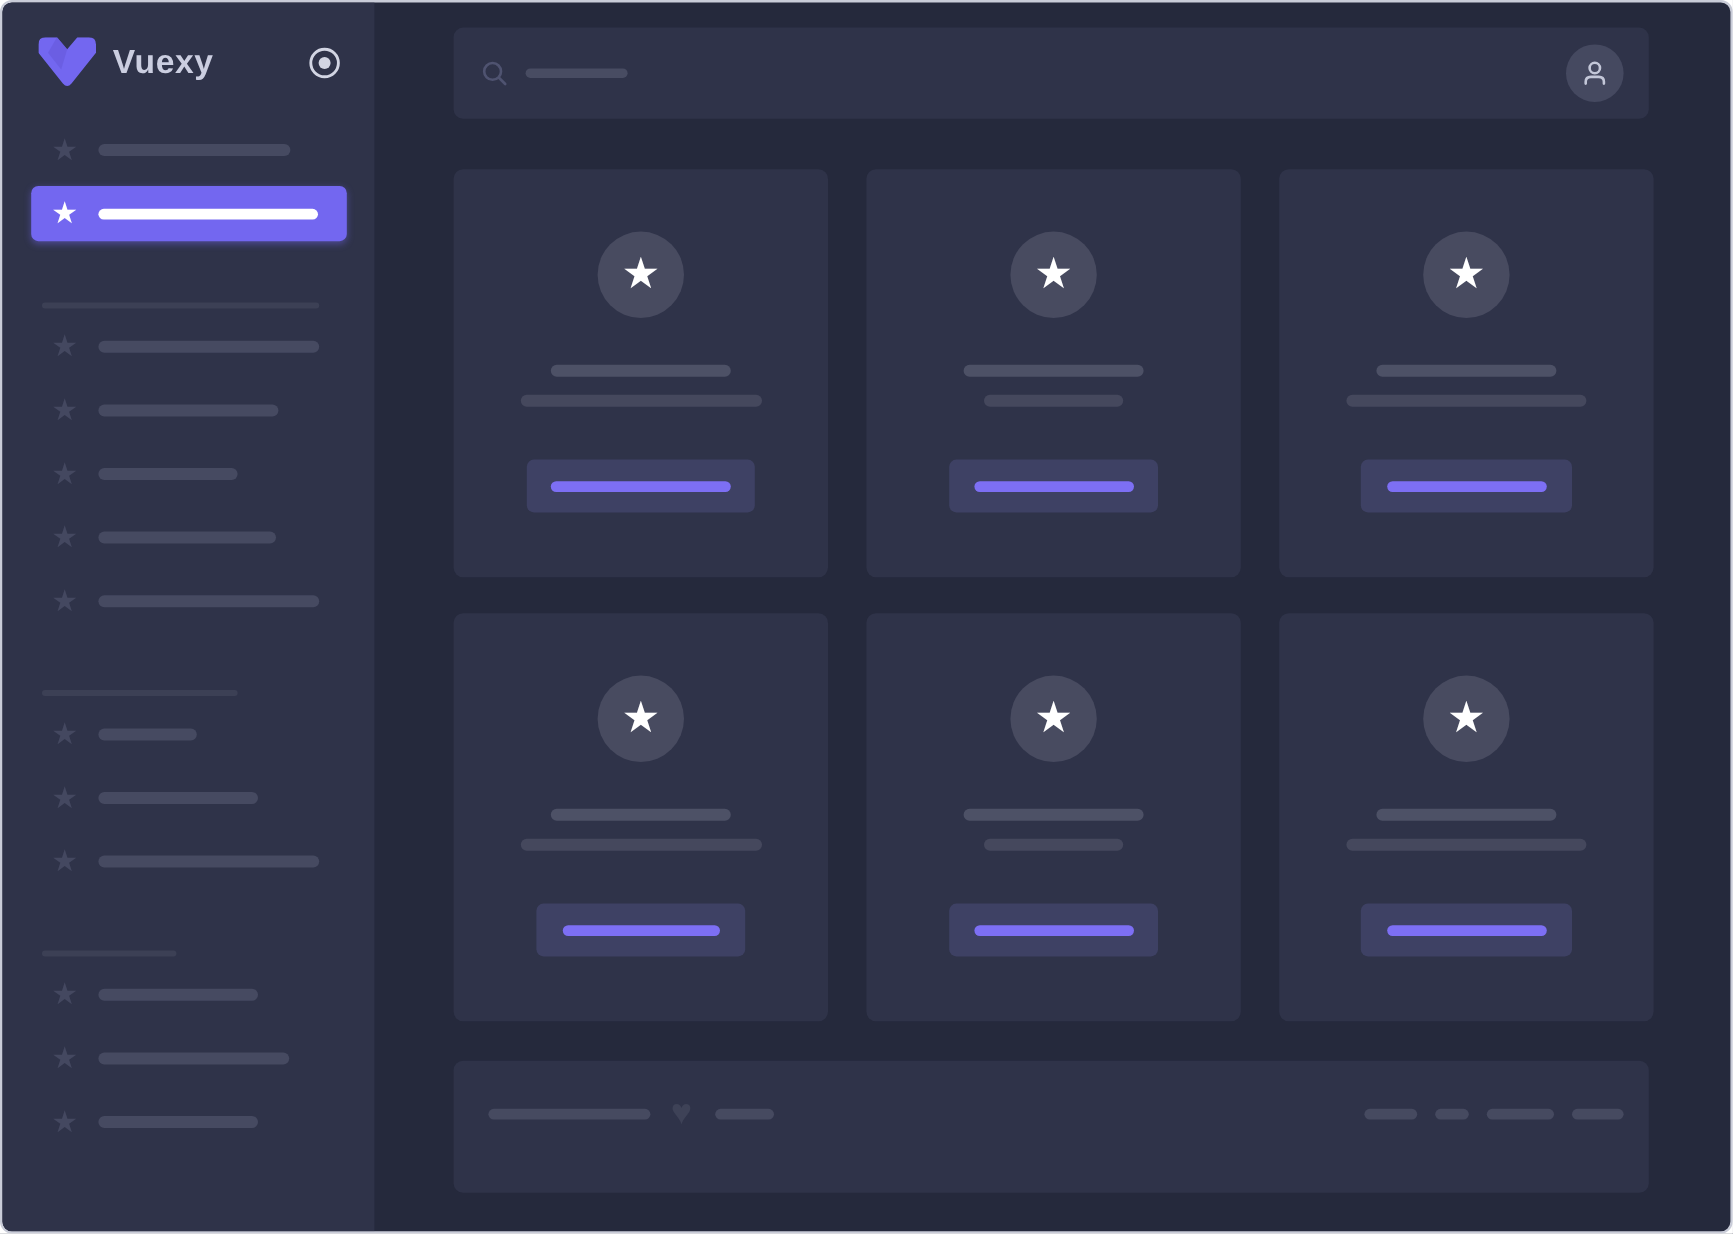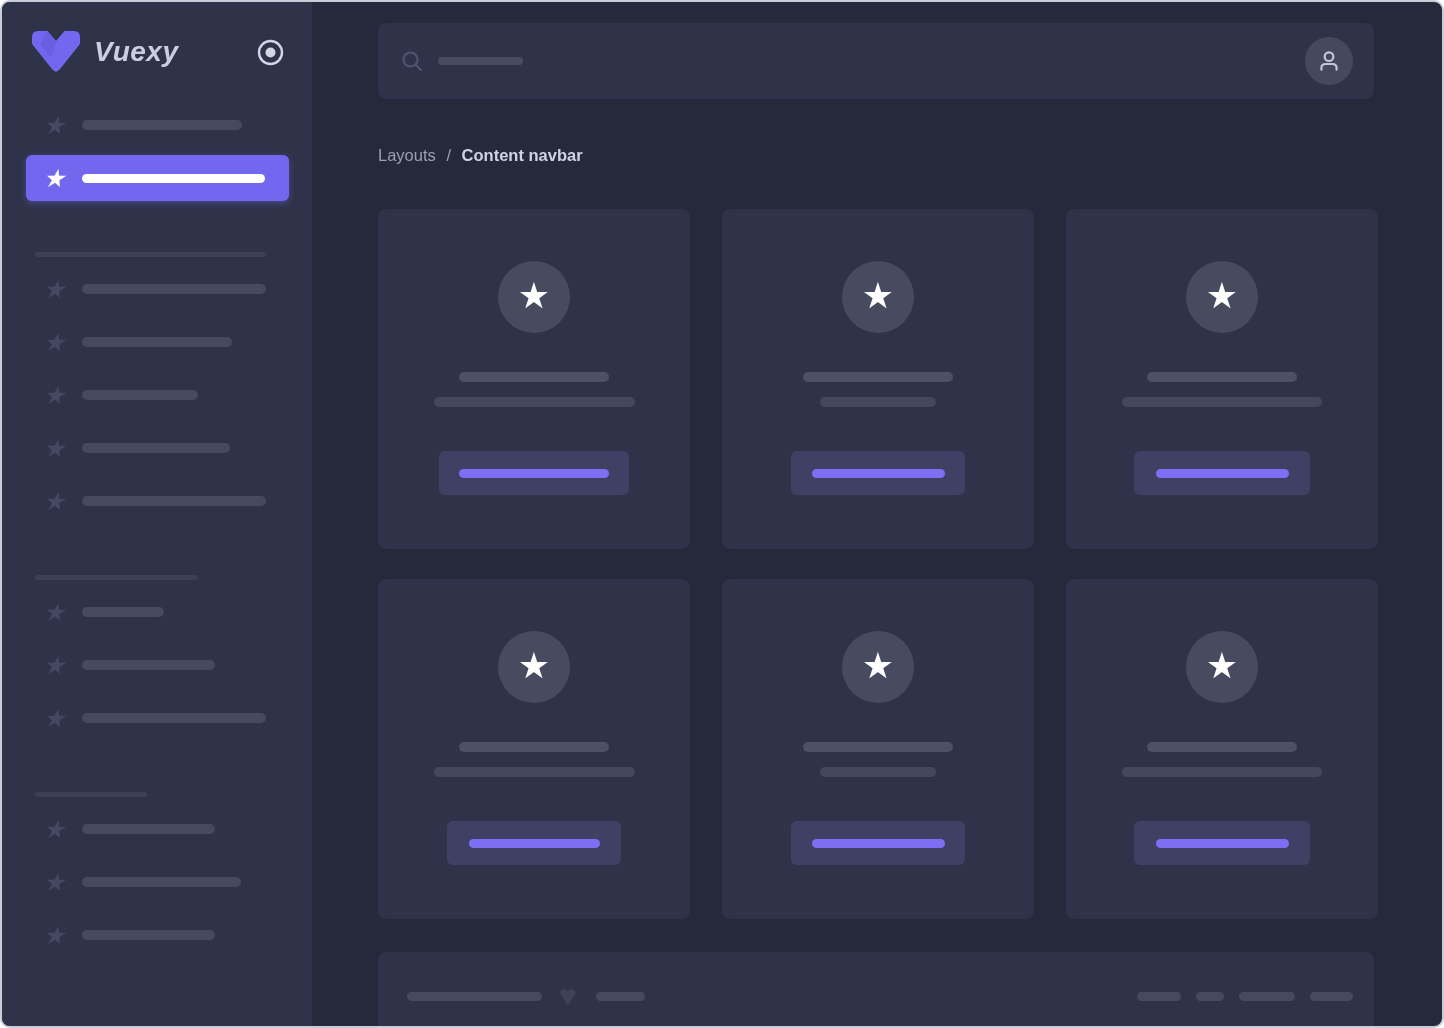--- a/index.html
+++ b/index.html
@@ -10,21 +10,21 @@
     --brand_text:#cbcee0; --crumb_dim:#9d9fb3; --crumb_strong:#d0d3e4;
     --frame_border:#c9ccd8; --search_bar:#484c62; --search_icon:#4f5370;
     --footer_bar:#464a60; --heart:#3e4257; --white:#ffffff;
   }
   *{box-sizing:border-box;margin:0;padding:0;}
   html,body{width:1444px;height:1028px;background:#fff;}
   body{font-family:"Liberation Sans",sans-serif;}
   .frame{width:1444px;height:1028px;border:2px solid var(--frame_border);border-radius:10px;
          overflow:hidden;display:flex;background:var(--bg);}
   
-  .sidebar{width:310px;flex-shrink:0;background:var(--surface);height:100%;font-style:italic;}
+  .sidebar{width:310px;flex-shrink:0;background:var(--surface);height:100%;}
   .sidebar-header{height:100px;display:flex;align-items:center;padding:0 28px 0 30px;}
   .logo-mark{width:48px;height:42px;display:block;}
   .brand{margin-left:14px;font-size:28px;font-weight:bold;letter-spacing:.5px;color:var(--brand_text);}
   .pin-toggle{margin-left:auto;width:27px;height:27px;cursor:pointer;display:flex;}
   .menu{padding:0 23px 0 24px;}
   .menu-item{height:46px;display:flex;align-items:center;padding:0 16px;border-radius:6px;
              margin-bottom:7px;cursor:pointer;}
   .menu-item .star{font-size:25px;line-height:24px;width:24px;text-align:center;color:var(--star_dim);}
   .menu-item .bar{height:10px;border-radius:5px;margin-left:16px;background:var(--bar_sidebar);}
   .menu-item.active{background:var(--primary);box-shadow:0 2px 6px rgba(115,103,240,.45);}
@@ -153,23 +153,20 @@
         <span class="search-ph" style="width: 85px;"></span>
       </div>
       <div class="avatar">
         <svg viewBox="0 0 24 24" width="26" height="26">
           <circle cx="12" cy="8" r="4" fill="none" stroke="#c3c7d8" stroke-width="2"></circle>
           <path d="M5 20 L5 18.5 Q5 14.8 9 14.8 L15 14.8 Q19 14.8 19 18.5 L19 20" fill="none" stroke="#c3c7d8" stroke-width="2" stroke-linecap="round"></path>
         </svg>
       </div>
     </div>
 
-    <div class="breadcrumb">
-      <span>Layouts</span><span class="sep"> / </span><span class="current">Content navbar</span>
-    </div>
 
     <div class="grid">
         <div class="card">
           <div class="circle">
             <span class="star">★</span>
           </div>
           <div class="line1" style="width: 150px;"></div>
           <div class="line2" style="width: 201px;"></div>
           <div class="btn" style="width: 190px;">
             <div class="btn-bar" style="width: 150px;"></div>

